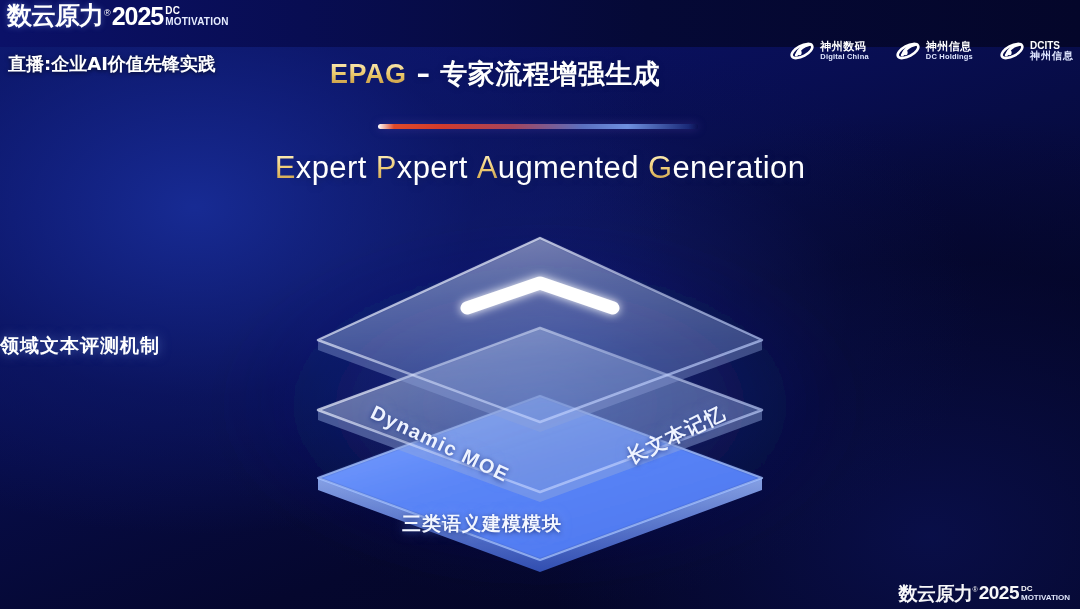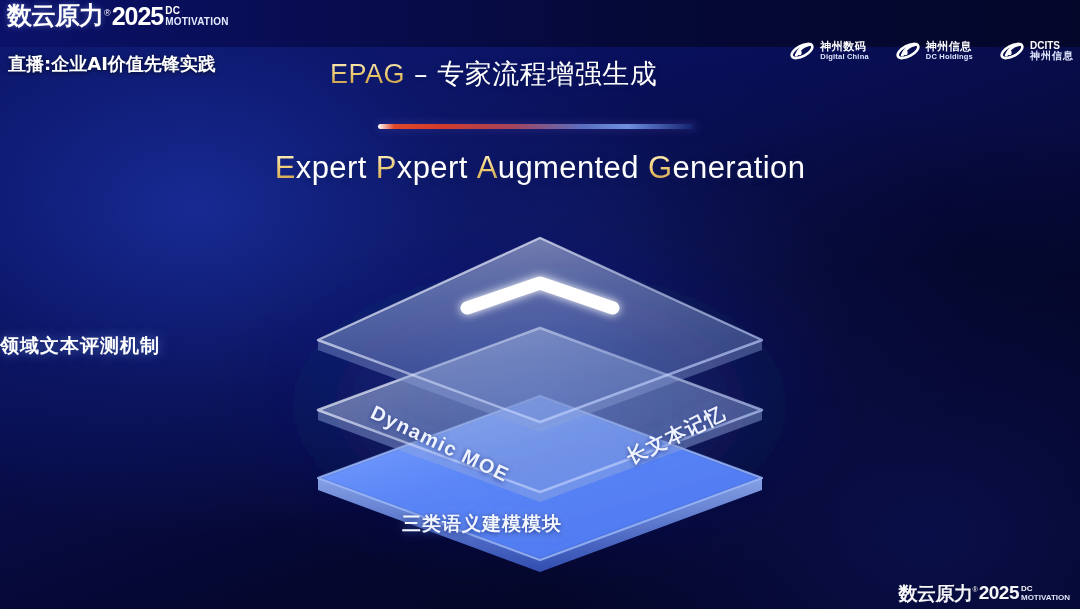--- a/index.html
+++ b/index.html
@@ -56,21 +56,21 @@
     position:absolute; left:8px; top:52px; z-index:21;
     font-size:18px; font-weight:bold; color:#ffffff;
     font-family:"DejaVu Sans","Liberation Sans",sans-serif;
     letter-spacing:0px; white-space:nowrap;
     text-shadow:0 1px 4px rgba(0,0,0,0.65);
   }
 
   
   .main-title {
     position:absolute; left:330px; top:56px; z-index:15;
-    font-size:27px; font-weight:normal; white-space:nowrap;
+    font-size:27px; font-weight:bold; white-space:nowrap;
     font-family:"DejaVu Sans","Liberation Sans",sans-serif;
     letter-spacing:0.5px;
   }
   .main-title .gold {
     color:#f2d98a;
     background:linear-gradient(180deg,#fff3c6 0%,#e9c565 55%,#b9893a 100%);
     -webkit-background-clip:text; background-clip:text; -webkit-text-fill-color:transparent;
     font-family:"Liberation Sans",sans-serif;
   }
   .main-title .white { color:#ffffff; text-shadow:0 1px 5px rgba(10,20,80,0.8); }

